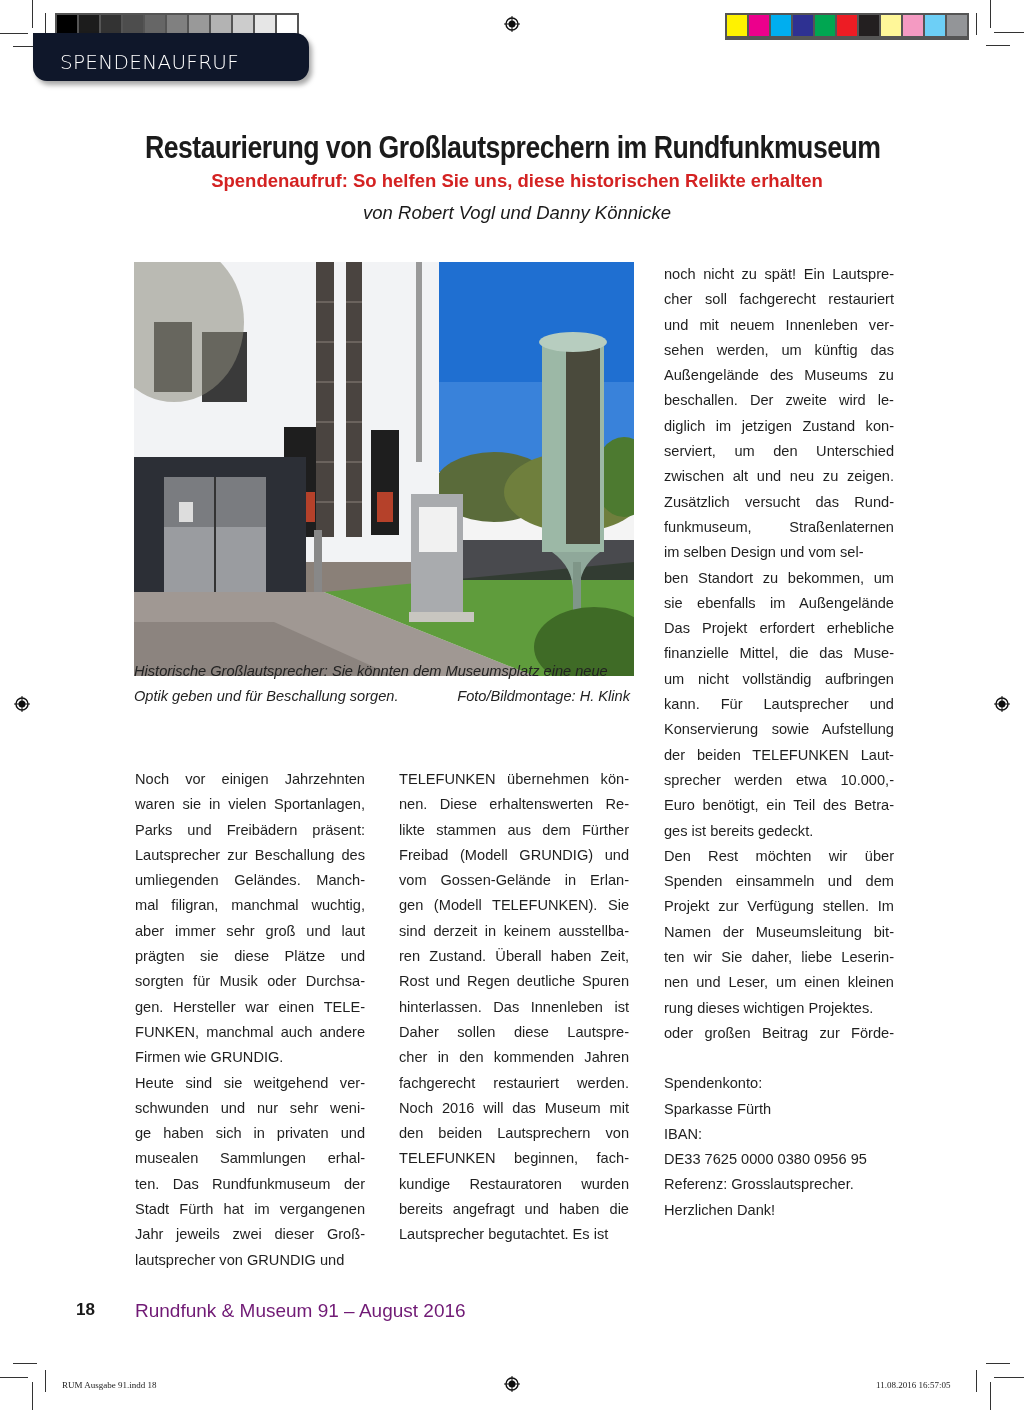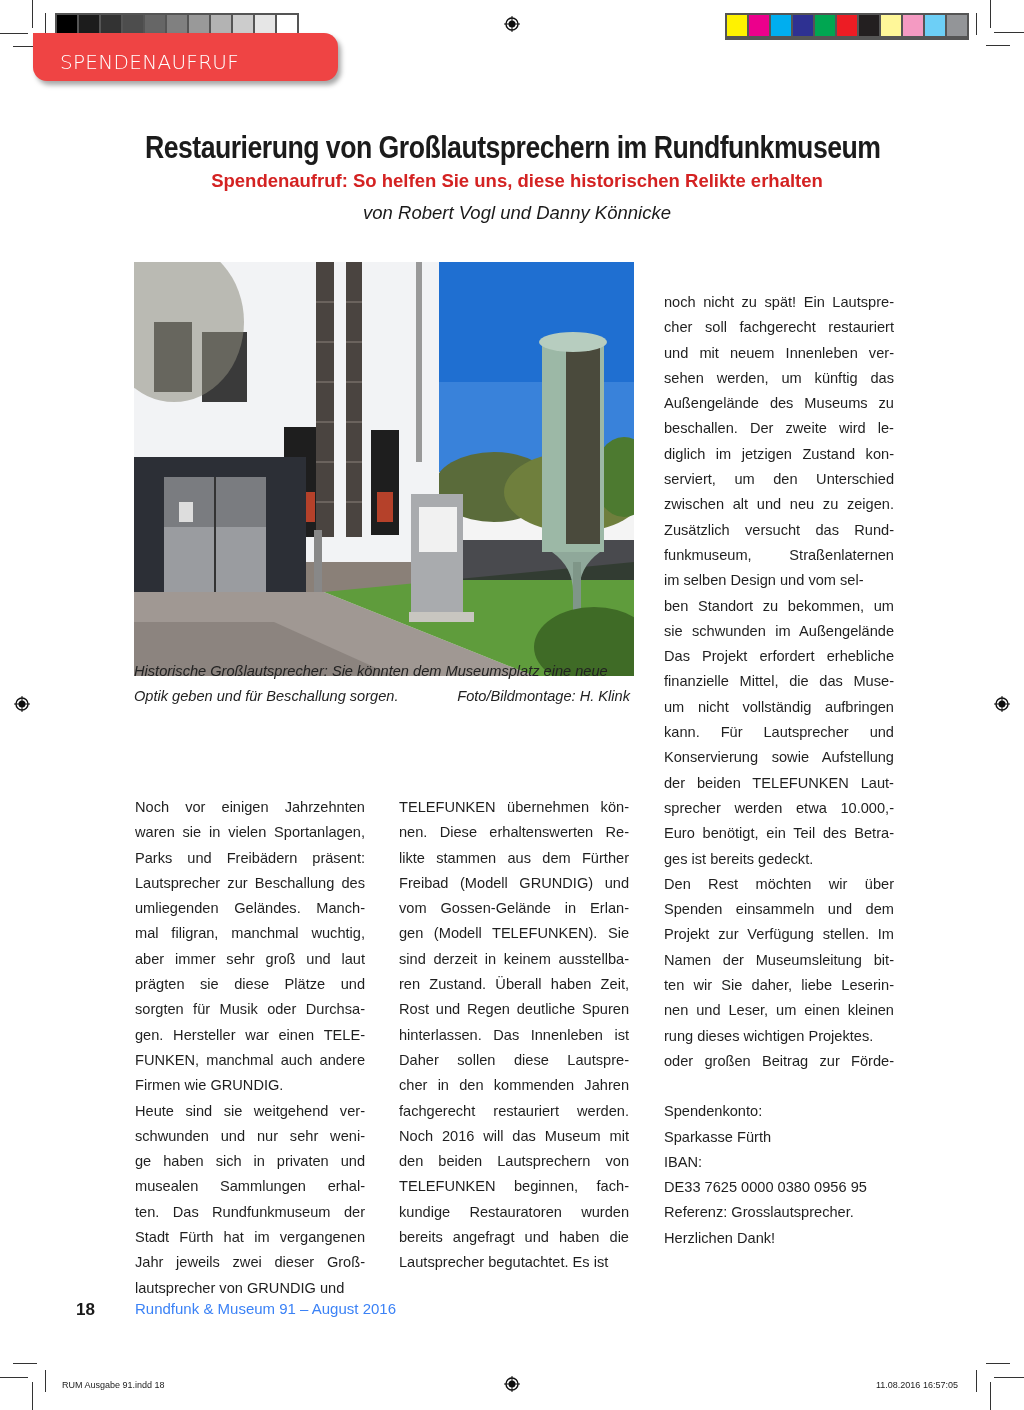--- a/index.html
+++ b/index.html
@@ -12,50 +12,50 @@
 
   
   .bar { position: absolute; top: 13px; height: 23px; display: flex; border: 2px solid #555; background: #555; }
   .bar span { display: block; width: 20px; height: 21px; margin-right: 2px; }
   .bar span:last-child { margin-right: 0; }
 
   
   .reg { position: absolute; width: 16px; height: 16px; }
 
   
-  .section-tab { left: 33px; top: 33px; width: 276px; height: 48px; background: #ef4444;
-                 border-radius: 0 14px 14px 14px; box-shadow: 3px 4px 5px rgba(0,0,0,0.35); padding-left: 29px; }
+  .section-tab { left: 33px; top: 33px; width: 276px; height: 48px; background: #0f172a;
+                 border-radius: 0 14px 14px 14px; box-shadow: 3px 4px 5px rgba(0,0,0,0.35); }
   .section-tab span { position: absolute; left: 27px; top: 17px; color: #fff; font-size: 20px;
                       letter-spacing: 0.3px; font-family: "DejaVu Sans", sans-serif; font-weight: 300; }
 
   .title { left: 0; width: 1024px; top: 130px; text-align: center; font-family: "Liberation Sans", sans-serif;
            font-weight: bold; font-size: 31px; letter-spacing: -0.6px; transform: scaleX(0.86); transform-origin: 517px 0; color: #1b1b1b; }
   .subtitle { left: 0; width: 1034px; top: 170px; text-align: center; color: #d42222; font-weight: bold;
               font-family: "Liberation Sans", sans-serif; font-size: 18.5px; }
   .byline { left: 0; width: 1034px; top: 202px; text-align: center; font-style: italic;
             font-family: "Liberation Sans", sans-serif; font-size: 18.5px; }
 
   .photo { left: 134px; top: 262px; width: 500px; height: 414px; overflow: hidden; background: #fff; }
 
   .caption { left: 134px; top: 659px; width: 496px; font-style: italic; font-family: "Liberation Sans", sans-serif;
              font-size: 14.6px; line-height: 25px; color: #222; }
   .caption .row2 { display: flex; justify-content: space-between; }
 
   .col { position: absolute; width: 230px; font-family: "Liberation Sans", sans-serif; font-size: 14.6px;
-         line-height: 25.3px; color: #1f1f1f; margin-top: 28px; }
+         line-height: 25.3px; color: #1f1f1f; }
   .col .line { display: block; text-align: justify; text-align-last: justify; white-space: nowrap; }
   .col .line.last { text-align-last: left; }
 
   .col1 { left: 135px; top: 767px; }
   .col2 { left: 399px; top: 767px; }
   .col3 { left: 664px; top: 262px; }
 
   .footer-num { left: 76px; top: 1300px; font-weight: bold; font-size: 17px; font-family: "Liberation Sans", sans-serif; }
-  .footer-mag { left: 135px; top: 1300px; font-size: 15px; font-family: "Liberation Sans", sans-serif; color: #3b82f6; }
-  .slug { font-family: Liberation Sans, sans-serif; font-size: 9px; color: #222; }
+  .footer-mag { left: 135px; top: 1300px; font-size: 19px; font-family: "Liberation Sans", sans-serif; color: #701a75; }
+  .slug { font-family: Liberation Serif, serif; font-size: 9px; color: #222; }
 </style>
 </head>
 <body>
 
 <div class="crop" style="left:0;top:33px;width:28px;height:1px"></div>
 <div class="crop" style="left:32px;top:0;width:1px;height:28px"></div>
 <div class="crop" style="left:13px;top:46px;width:24px;height:1px"></div>
 <div class="crop" style="left:45px;top:13px;width:1px;height:22px"></div>
 <div class="crop" style="left:994px;top:32px;width:30px;height:1px"></div>
 <div class="crop" style="left:990px;top:0;width:1px;height:28px"></div>
@@ -260,21 +260,21 @@
       <span class="line">sehen werden, um künftig das</span>
       <span class="line">Außengelände des Museums zu</span>
       <span class="line">beschallen. Der zweite wird le-</span>
       <span class="line">diglich im jetzigen Zustand kon-</span>
       <span class="line">serviert, um den Unterschied</span>
       <span class="line">zwischen alt und neu zu zeigen.</span>
       <span class="line">Zusätzlich versucht das Rund-</span>
       <span class="line">funkmuseum, Straßenlaternen</span>
       <span class="line last">im selben Design und vom sel-</span>
       <span class="line">ben Standort zu bekommen, um</span>
-      <span class="line">sie schwunden im Außengelände</span>
+      <span class="line">sie ebenfalls im Außengelände</span>
       <span class="line">Das Projekt erfordert erhebliche</span>
       <span class="line">finanzielle Mittel, die das Muse-</span>
       <span class="line">um nicht vollständig aufbringen</span>
       <span class="line">kann. Für Lautsprecher und</span>
       <span class="line">Konservierung sowie Aufstellung</span>
       <span class="line">der beiden TELEFUNKEN Laut-</span>
       <span class="line">sprecher werden etwa 10.000,-</span>
       <span class="line">Euro benötigt, ein Teil des Betra-</span>
       <span class="line last">ges ist bereits gedeckt.</span>
       <span class="line">Den Rest möchten wir über</span>

